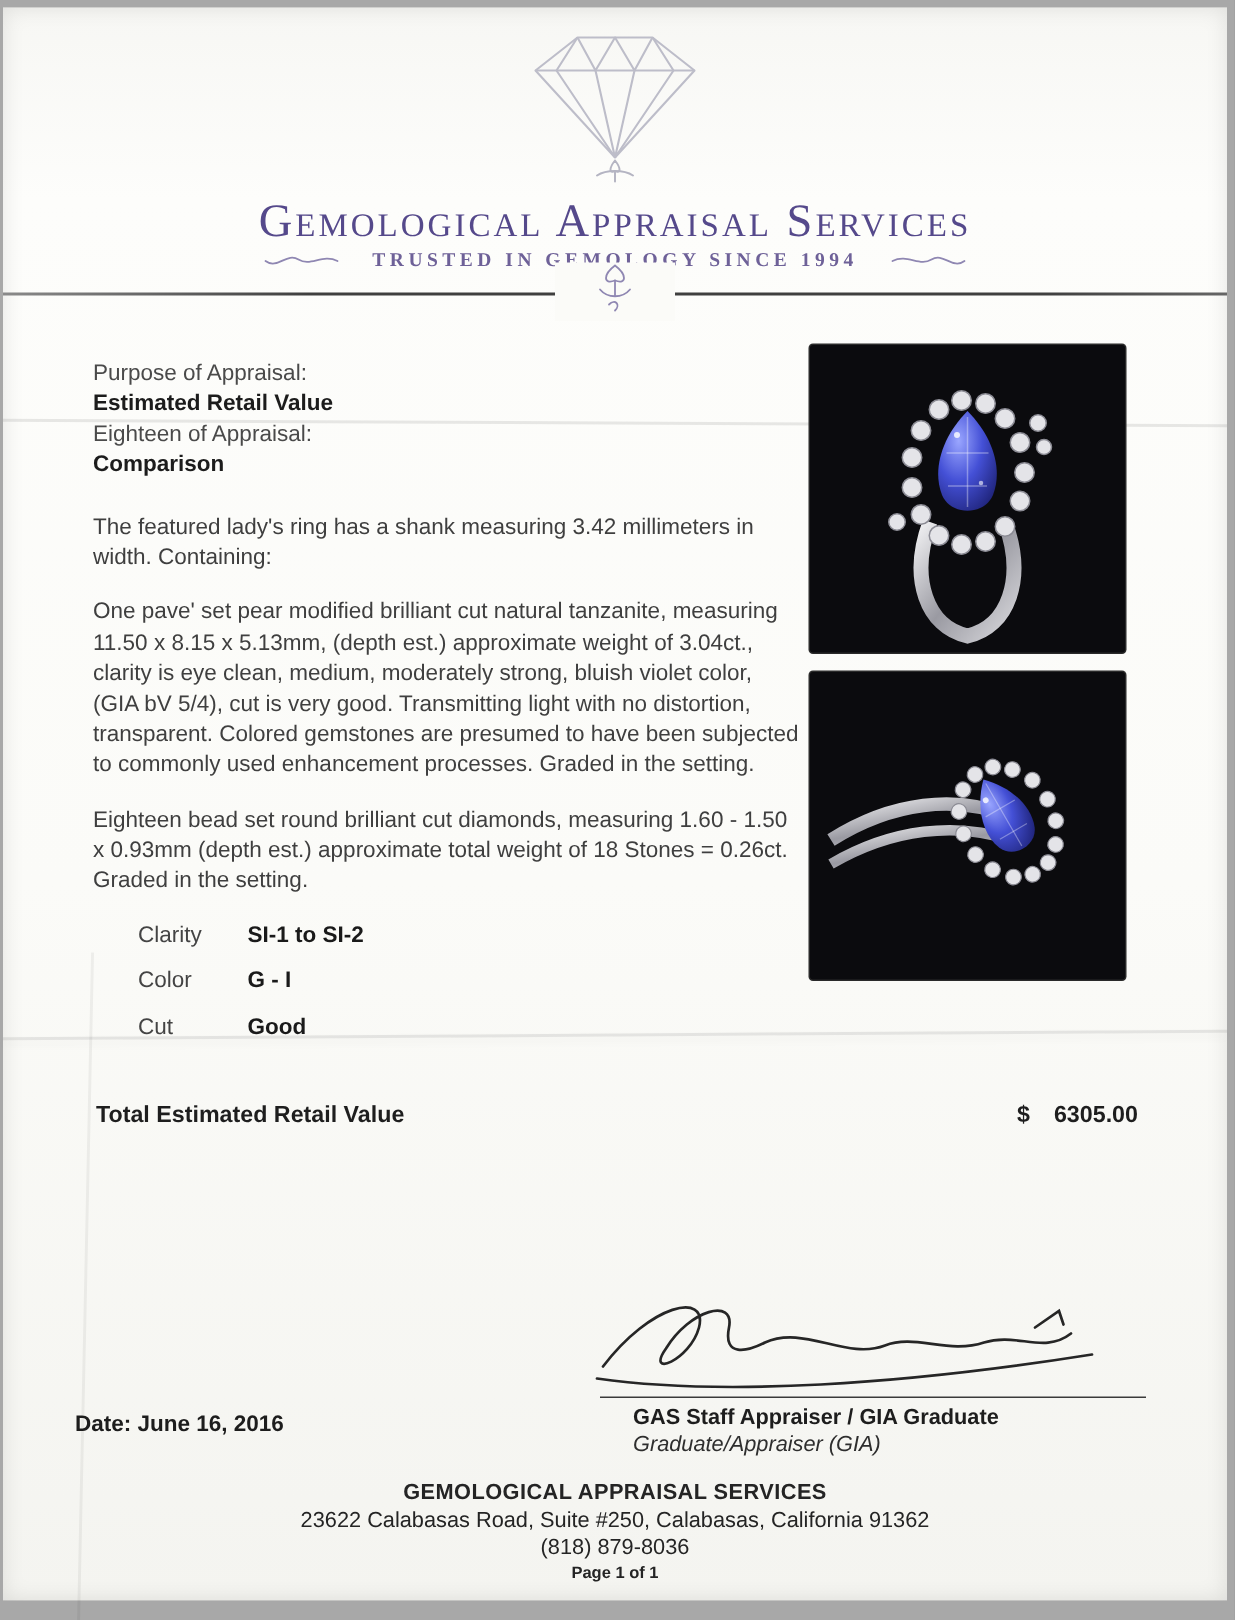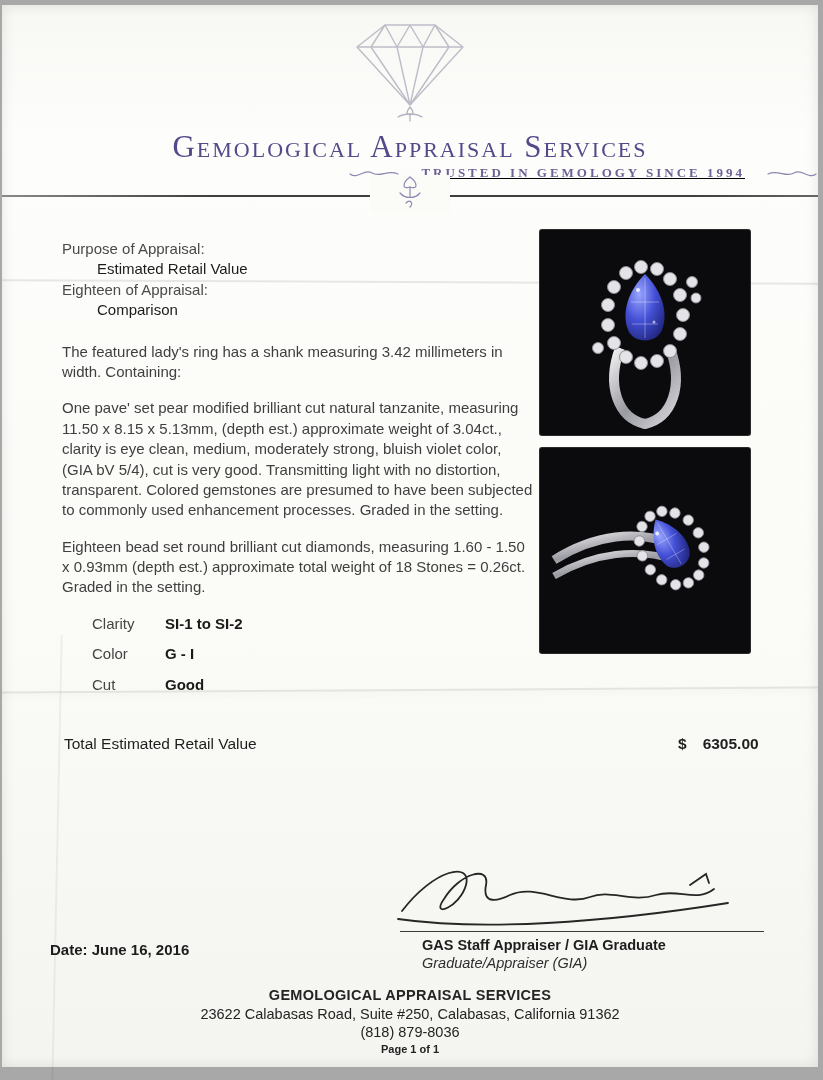--- a/index.html
+++ b/index.html
@@ -24,52 +24,52 @@
 
   
   .logo-wrap { position:absolute; left:50%; top:8px; transform:translateX(-50%); }
   .org-title {
     position:absolute; top:124px; left:0; right:0; text-align:center;
     font-family:"Liberation Serif", serif; font-variant:small-caps;
     font-size:31px; letter-spacing:2px; color:#55498b; font-weight:500;
   }
   .tagline-row {
     position:absolute; top:160px; left:0; right:0;
-    display:flex; justify-content:flex-end; align-items:center; gap:21px;text-decoration:underline;
+    display:flex; justify-content:center; align-items:center; gap:21px;
   }
   .tagline {
     font-family:"Liberation Serif", serif; font-size:13px; font-weight:bold;
     letter-spacing:3px; color:#6e6198;
   }
   .header-rule { position:absolute; top:190px; left:0; right:0; height:2px;
     background:linear-gradient(90deg,#8a8a8a,#3f3f3f 25%,#3f3f3f 85%,#666); }
   .center-ornament { position:absolute; top:170px; left:50%; transform:translateX(-50%);
     background:#fbfbf8; padding:0 12px; }
 
   
   .text-col { position:absolute; left:60px; top:234px; width:472px;
     font-size:15px; color:#3c3c3c; line-height:1.36; }
   .meta-row { display:flex;flex-direction:column; }
   .meta-label { width:168px; color:#4a4a4a; }
-  .meta-value { font-weight:normal; color:#1c1c1c;margin-left:35px; }
+  .meta-value { font-weight:bold; color:#1c1c1c; }
   .para { margin-top:16px; color:#3f3f3f; }
   .para.first { margin-top:21px; }
   .grades { margin-top:16px; }
   .grade-row { display:flex; margin-bottom:2px;margin-top:10px; }
   .grade-label { width:103px; padding-left:30px; color:#444; }
   .grade-value { font-weight:bold; color:#1a1a1a; }
 
   
   .photo { position:absolute; left:538px; width:210px; height:205px;
     background:#0b0b0e; border-radius:2px; box-shadow:0 0 0 1px #2a2a2a; overflow:hidden; }
   .photo.top { top:225px; }
   .photo.bottom { top:443px; }
 
   
-  .total-label { position:absolute; left:62px; top:730px; font-size:15.5px; font-weight:normal; color:#1e1e1e; }
+  .total-label { position:absolute; left:62px; top:730px; font-size:15.5px; font-weight:bold; color:#1e1e1e; }
   .total-amount { position:absolute; left:676px; top:730px; display:flex; gap:16px;
     font-size:15.5px; font-weight:bold; color:#1e1e1e; }
 
   
   .sig-svg { position:absolute; left:390px; top:856px; }
   .sig-line { position:absolute; left:398px; top:926px; width:364px; height:1px; background:#3a3a3a; }
   .appraiser-title { position:absolute; left:420px; top:932px; font-size:14.5px; font-weight:bold; color:#1d1d1d; }
   .appraiser-subtitle { position:absolute; left:420px; top:950px; font-size:14.5px; font-style:italic; color:#2e2e2e; }
   .date-line { position:absolute; left:48px; top:936px; font-size:15px; font-weight:bold; color:#1d1d1d; }
 

